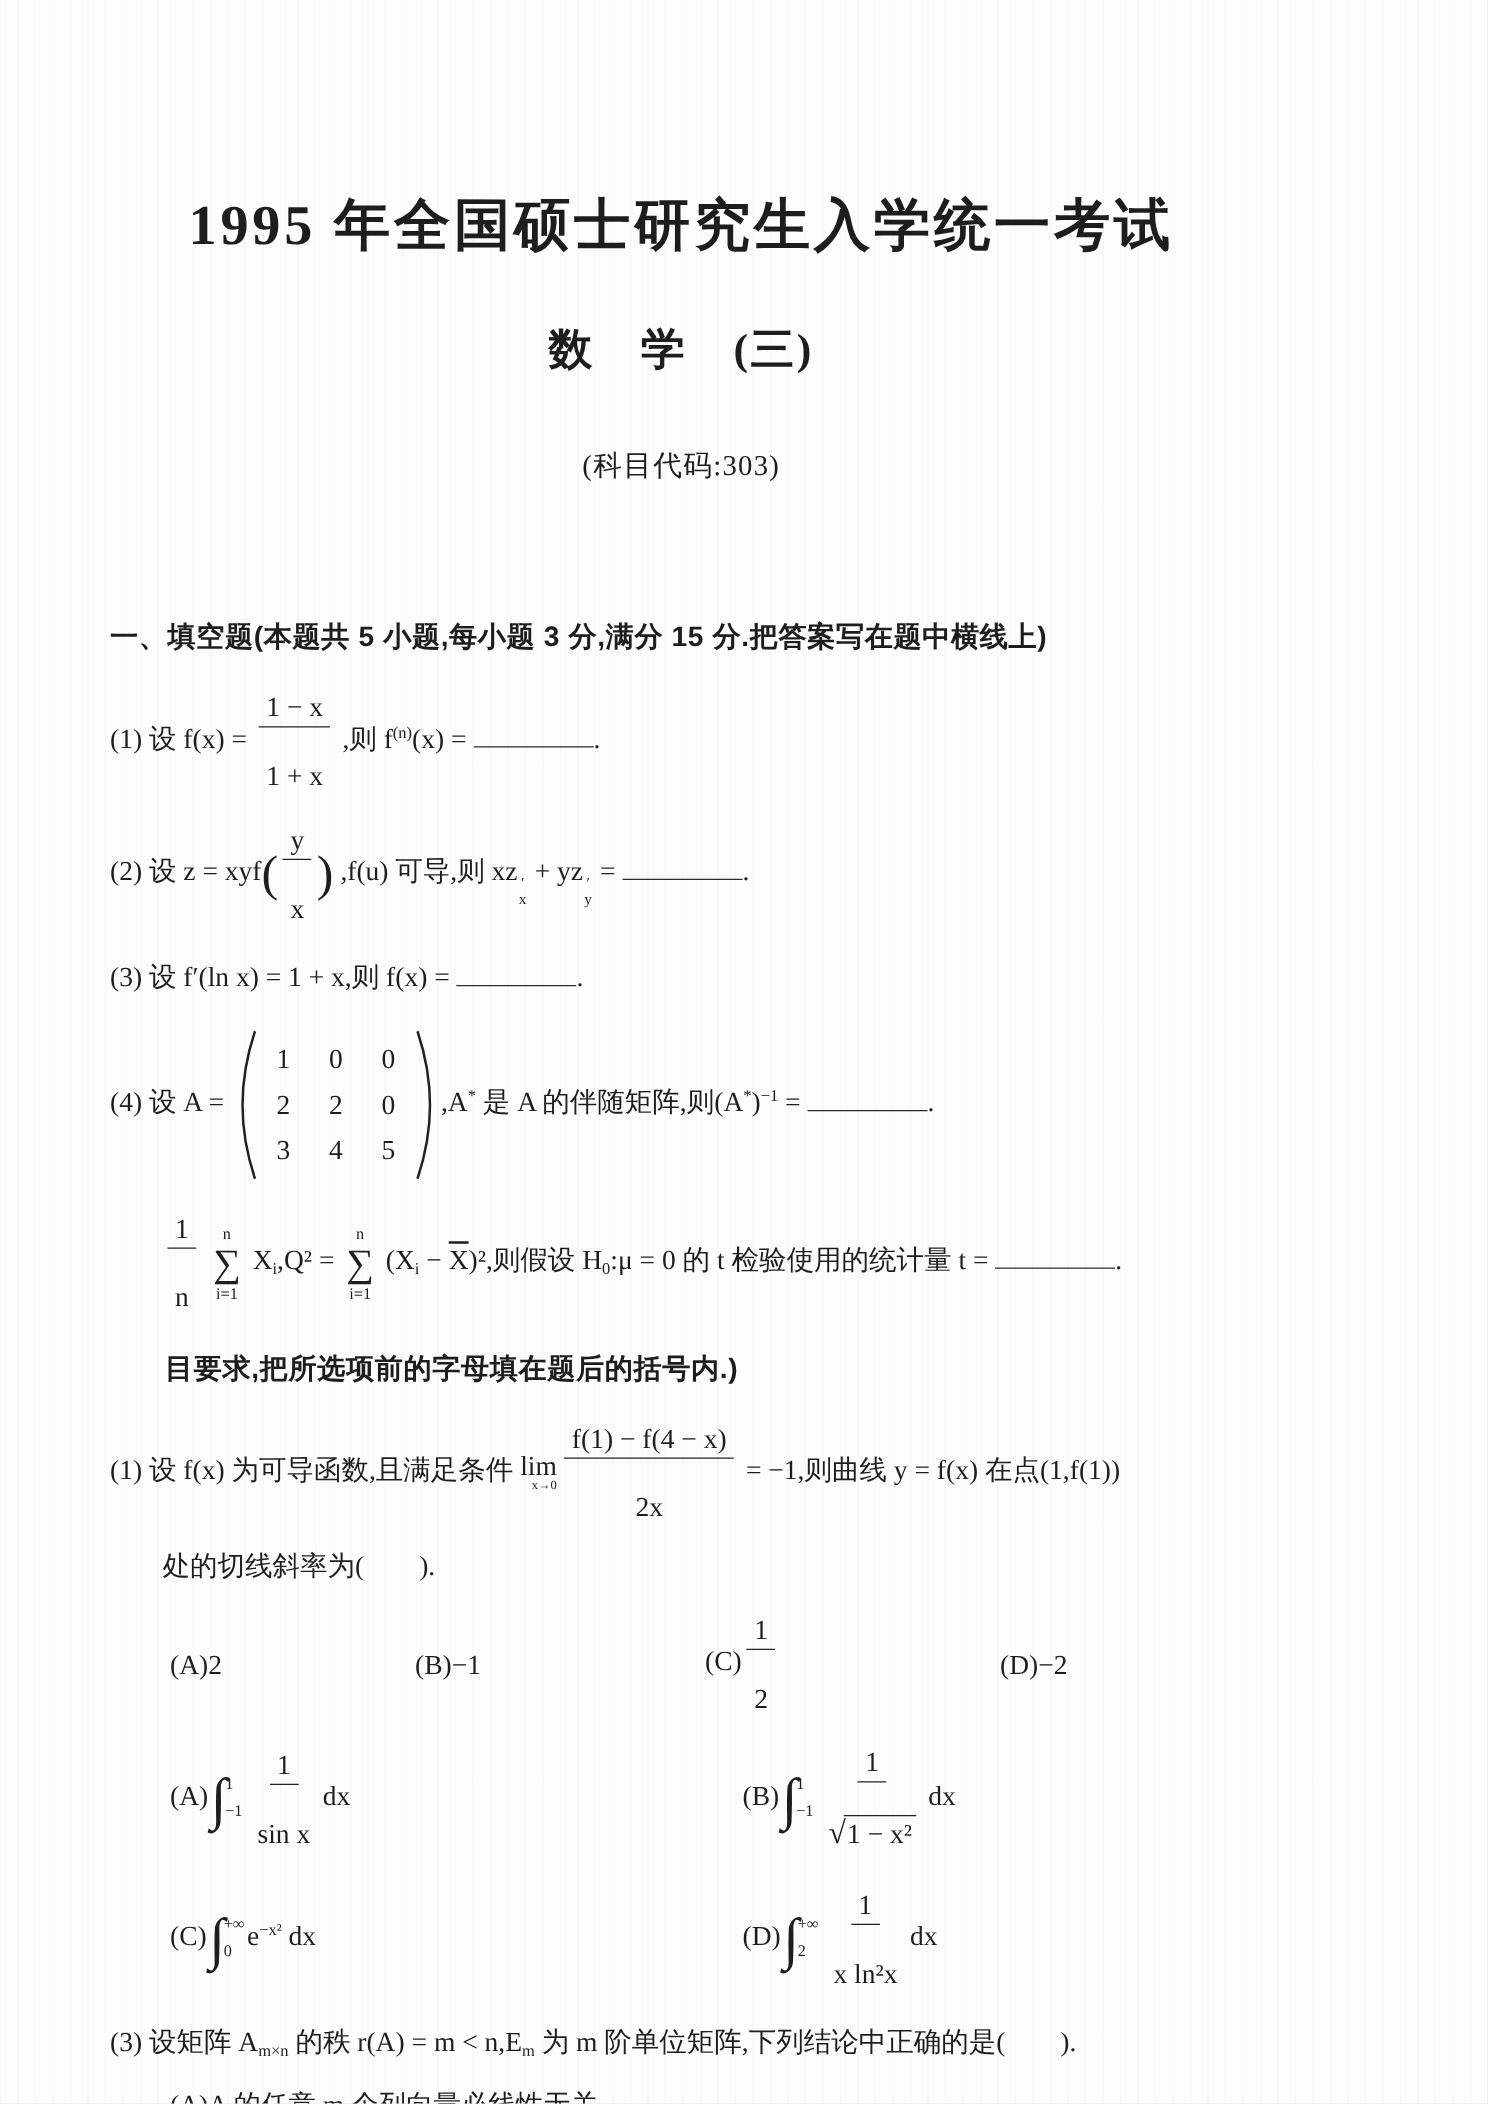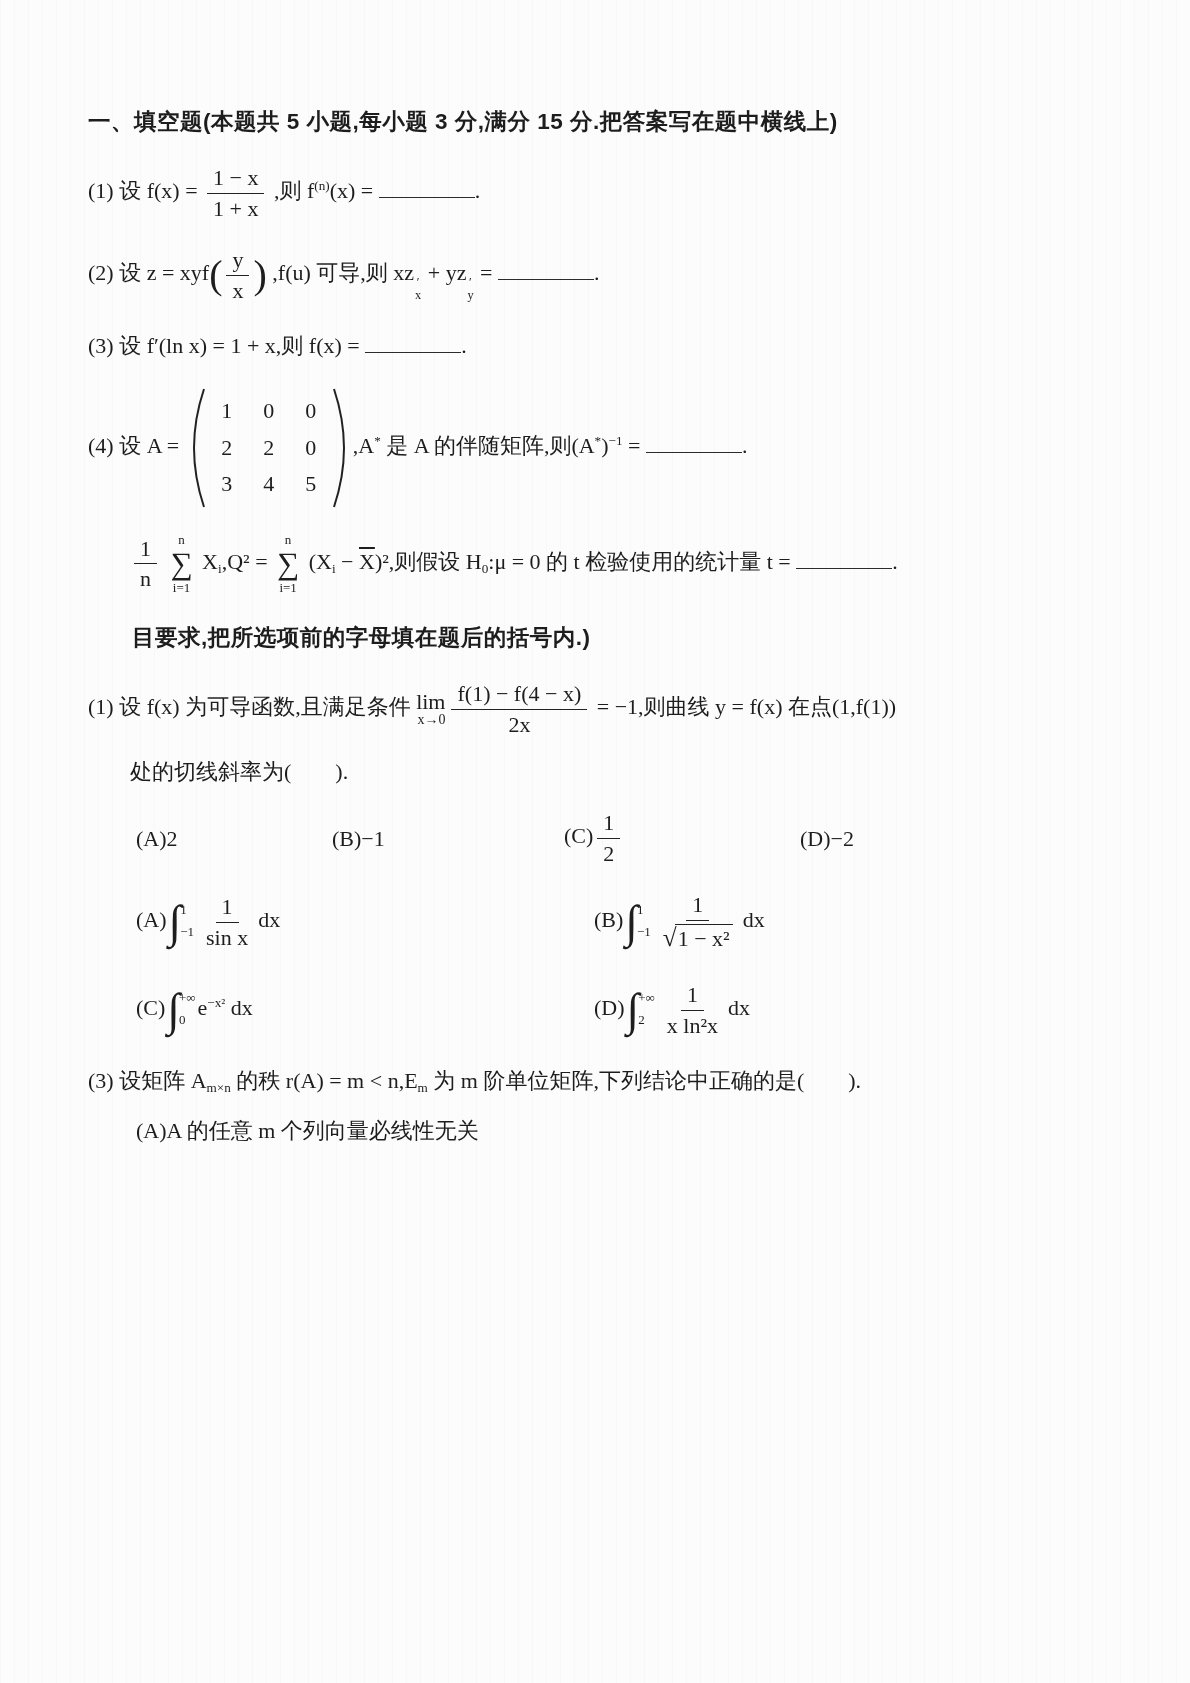--- a/index.html
+++ b/index.html
@@ -22,21 +22,21 @@
     font-weight:700; font-size:22.5px; letter-spacing:0.5px;
   }
   .sec-heading.cont{ margin-left:44px; }
 
   .q { margin:24px 0; }
   .qline { margin:6px 0; }
   .indent { margin-left:42px; }
 
   
   .frac{ display:inline-flex; flex-direction:column; align-items:center;
-         vertical-align:middle; text-align:center; margin:0 4px; line-height:1.25; }
+         vertical-align:middle; text-align:center; margin:0 4px; line-height:1.25;gap:24px; }
   .frac .num{ border-bottom:1.5px solid #222; padding:0 6px 1px; }
   .frac .den{ padding:1px 6px 0; }
 
   sup{ font-size:0.6em; vertical-align:0.6em; line-height:0; }
   sub{ font-size:0.6em; vertical-align:-0.3em; line-height:0; }
 
   .pstack{ display:inline-flex; flex-direction:column; align-items:center;
            font-size:0.56em; line-height:1.05; vertical-align:-0.5em; margin:0 1px; }
 
   .bigp{ font-size:40px; vertical-align:middle; line-height:0.8; font-weight:400; }
@@ -48,21 +48,21 @@
           row-gap:8px; justify-items:center; padding:4px 8px; line-height:1.3; }
   .mparen{ display:block; }
 
   .sum{ display:inline-flex; flex-direction:column; align-items:center;
         vertical-align:middle; line-height:1; margin:0 4px; }
   .sum .t, .sum .b{ font-size:13px; }
   .sum .g{ font-size:31px; padding:2px 0; }
 
   .lim{ display:inline-flex; flex-direction:column; align-items:flex-end;
         vertical-align:middle; line-height:1.05; margin-right:2px; }
-  .lim .b{ font-size:14px; }
+  .lim .b{ font-size:10px; }
 
   .intg{ display:inline-flex; align-items:stretch; vertical-align:middle; margin:0 2px; }
   .intg .sign{ font-size:46px; line-height:1; }
   .intg .lims{ display:flex; flex-direction:column; justify-content:space-between;
                font-size:13px; padding:1px 0 3px; margin-left:-1px; }
 
   .bar{ text-decoration:overline; }
   .sqrt-arg{ border-top:1.5px solid #222; padding:1px 3px 0; margin-left:-2px; }
   .sqrt-sign{ font-size:1.15em; }
 
@@ -70,20 +70,25 @@
             align-items:center; margin:20px 0 10px 48px; }
   .int-grid{ display:grid; grid-template-columns:458px auto; row-gap:28px;
              margin:24px 0 10px 48px; align-items:center; }
   .opt-line{ margin:14px 0 14px 48px; }
 </style>
 </head>
 <body>
 
 <div class="page">
 
+  <div class="header">
+    <div class="title">1995 年全国硕士研究生入学统一考试</div>
+    <div class="subject">数　学　(三)</div>
+    <div class="code">(科目代码:303)</div>
+  </div>
 
   <div class="content">
 
     <div class="sec-heading">一、填空题(本题共 5 小题,每小题 3 分,满分 15 分.把答案写在题中横线上)</div>
 
     <div class="q">
       <span>(1) 设 f(x) =</span>
       <span class="frac">
           <span class="num">1 − x</span>
           <span class="den">1 + x</span>

